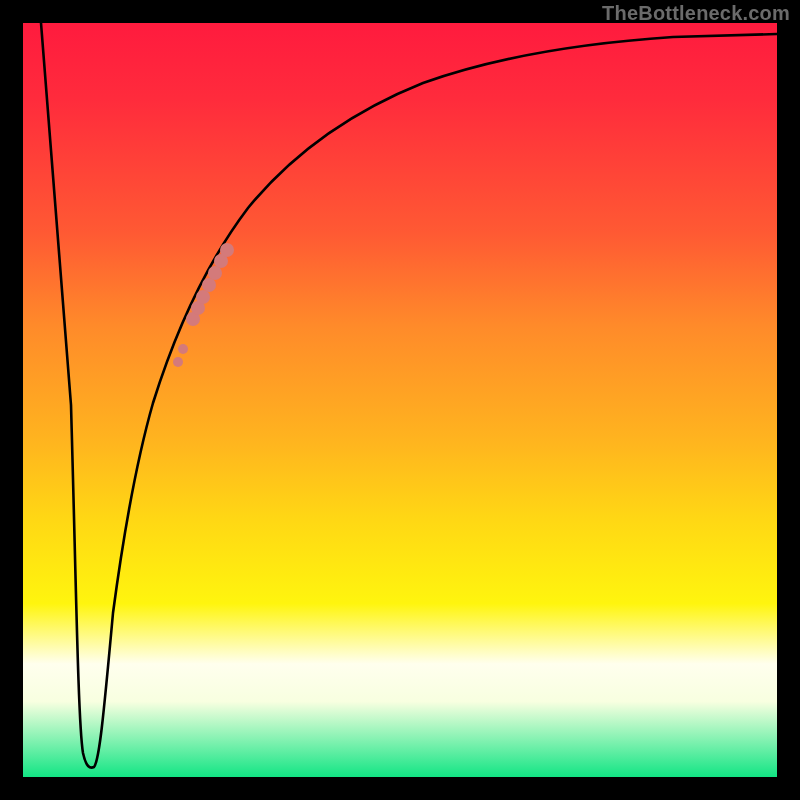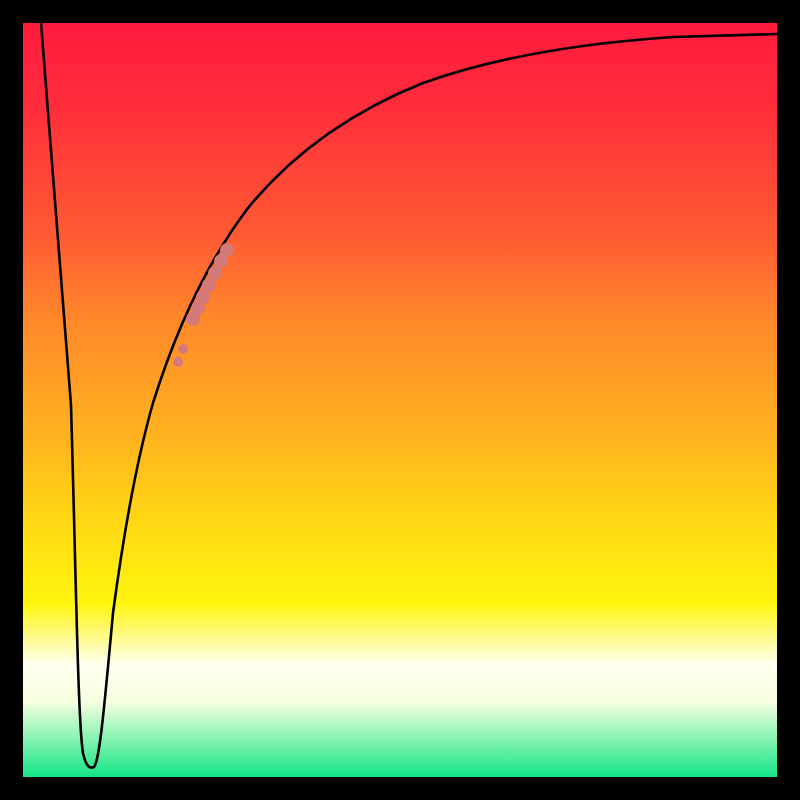--- a/index.html
+++ b/index.html
@@ -91,13 +91,14 @@
         <circle cx="175" cy="285" r="7"></circle>
         <circle cx="180" cy="274" r="7"></circle>
         <circle cx="186" cy="262" r="7"></circle>
         <circle cx="192" cy="250" r="7"></circle>
         <circle cx="198" cy="238" r="7"></circle>
         <circle cx="204" cy="227" r="7"></circle>
       </g>
     </svg>
 
   </div>
+  <div class="attribution">TheBottleneck.com</div>
 </div>
 
 </body></html>

